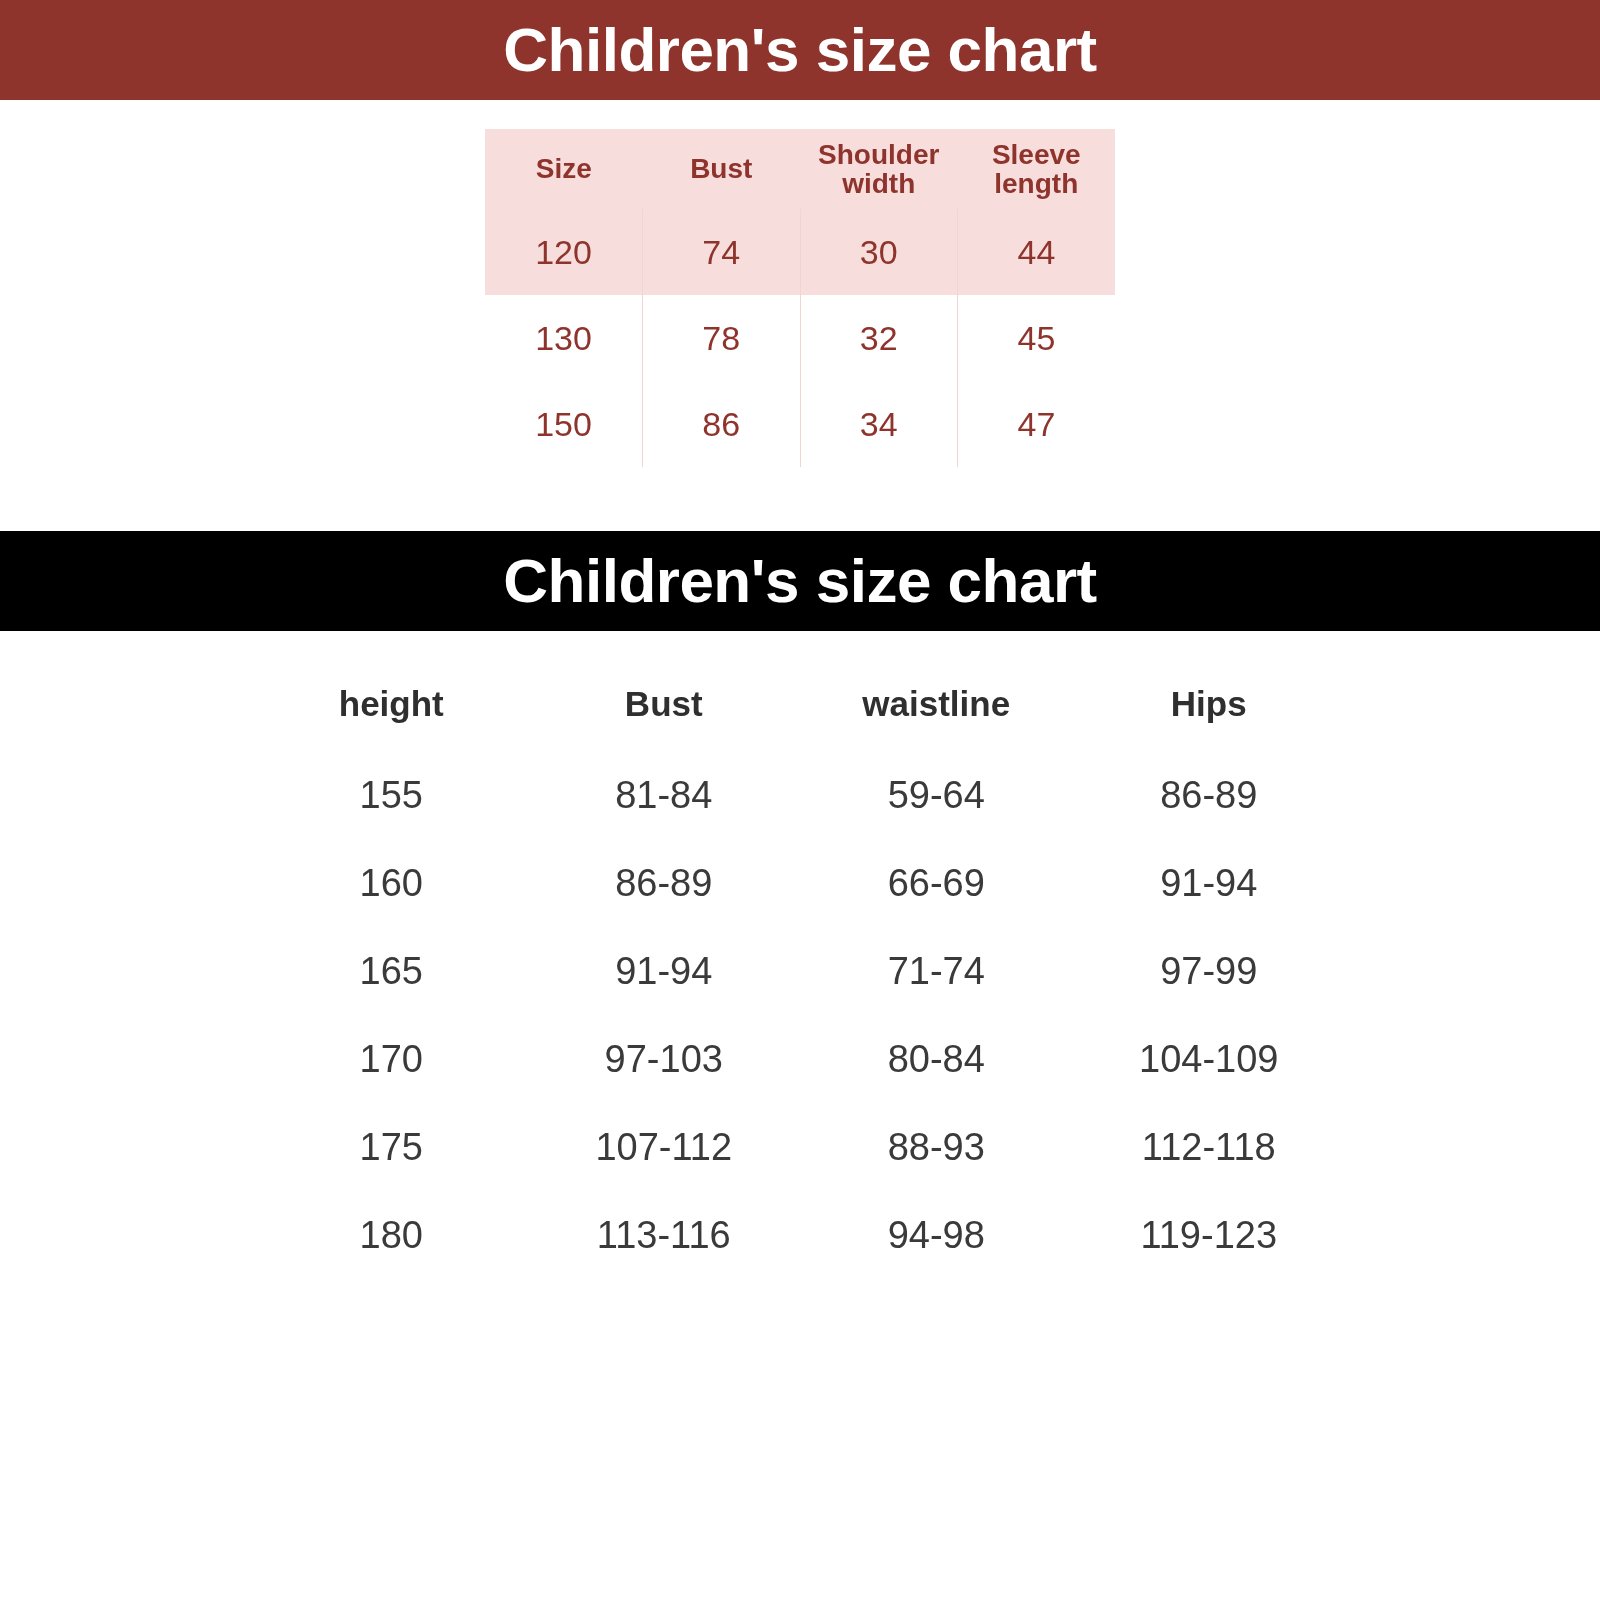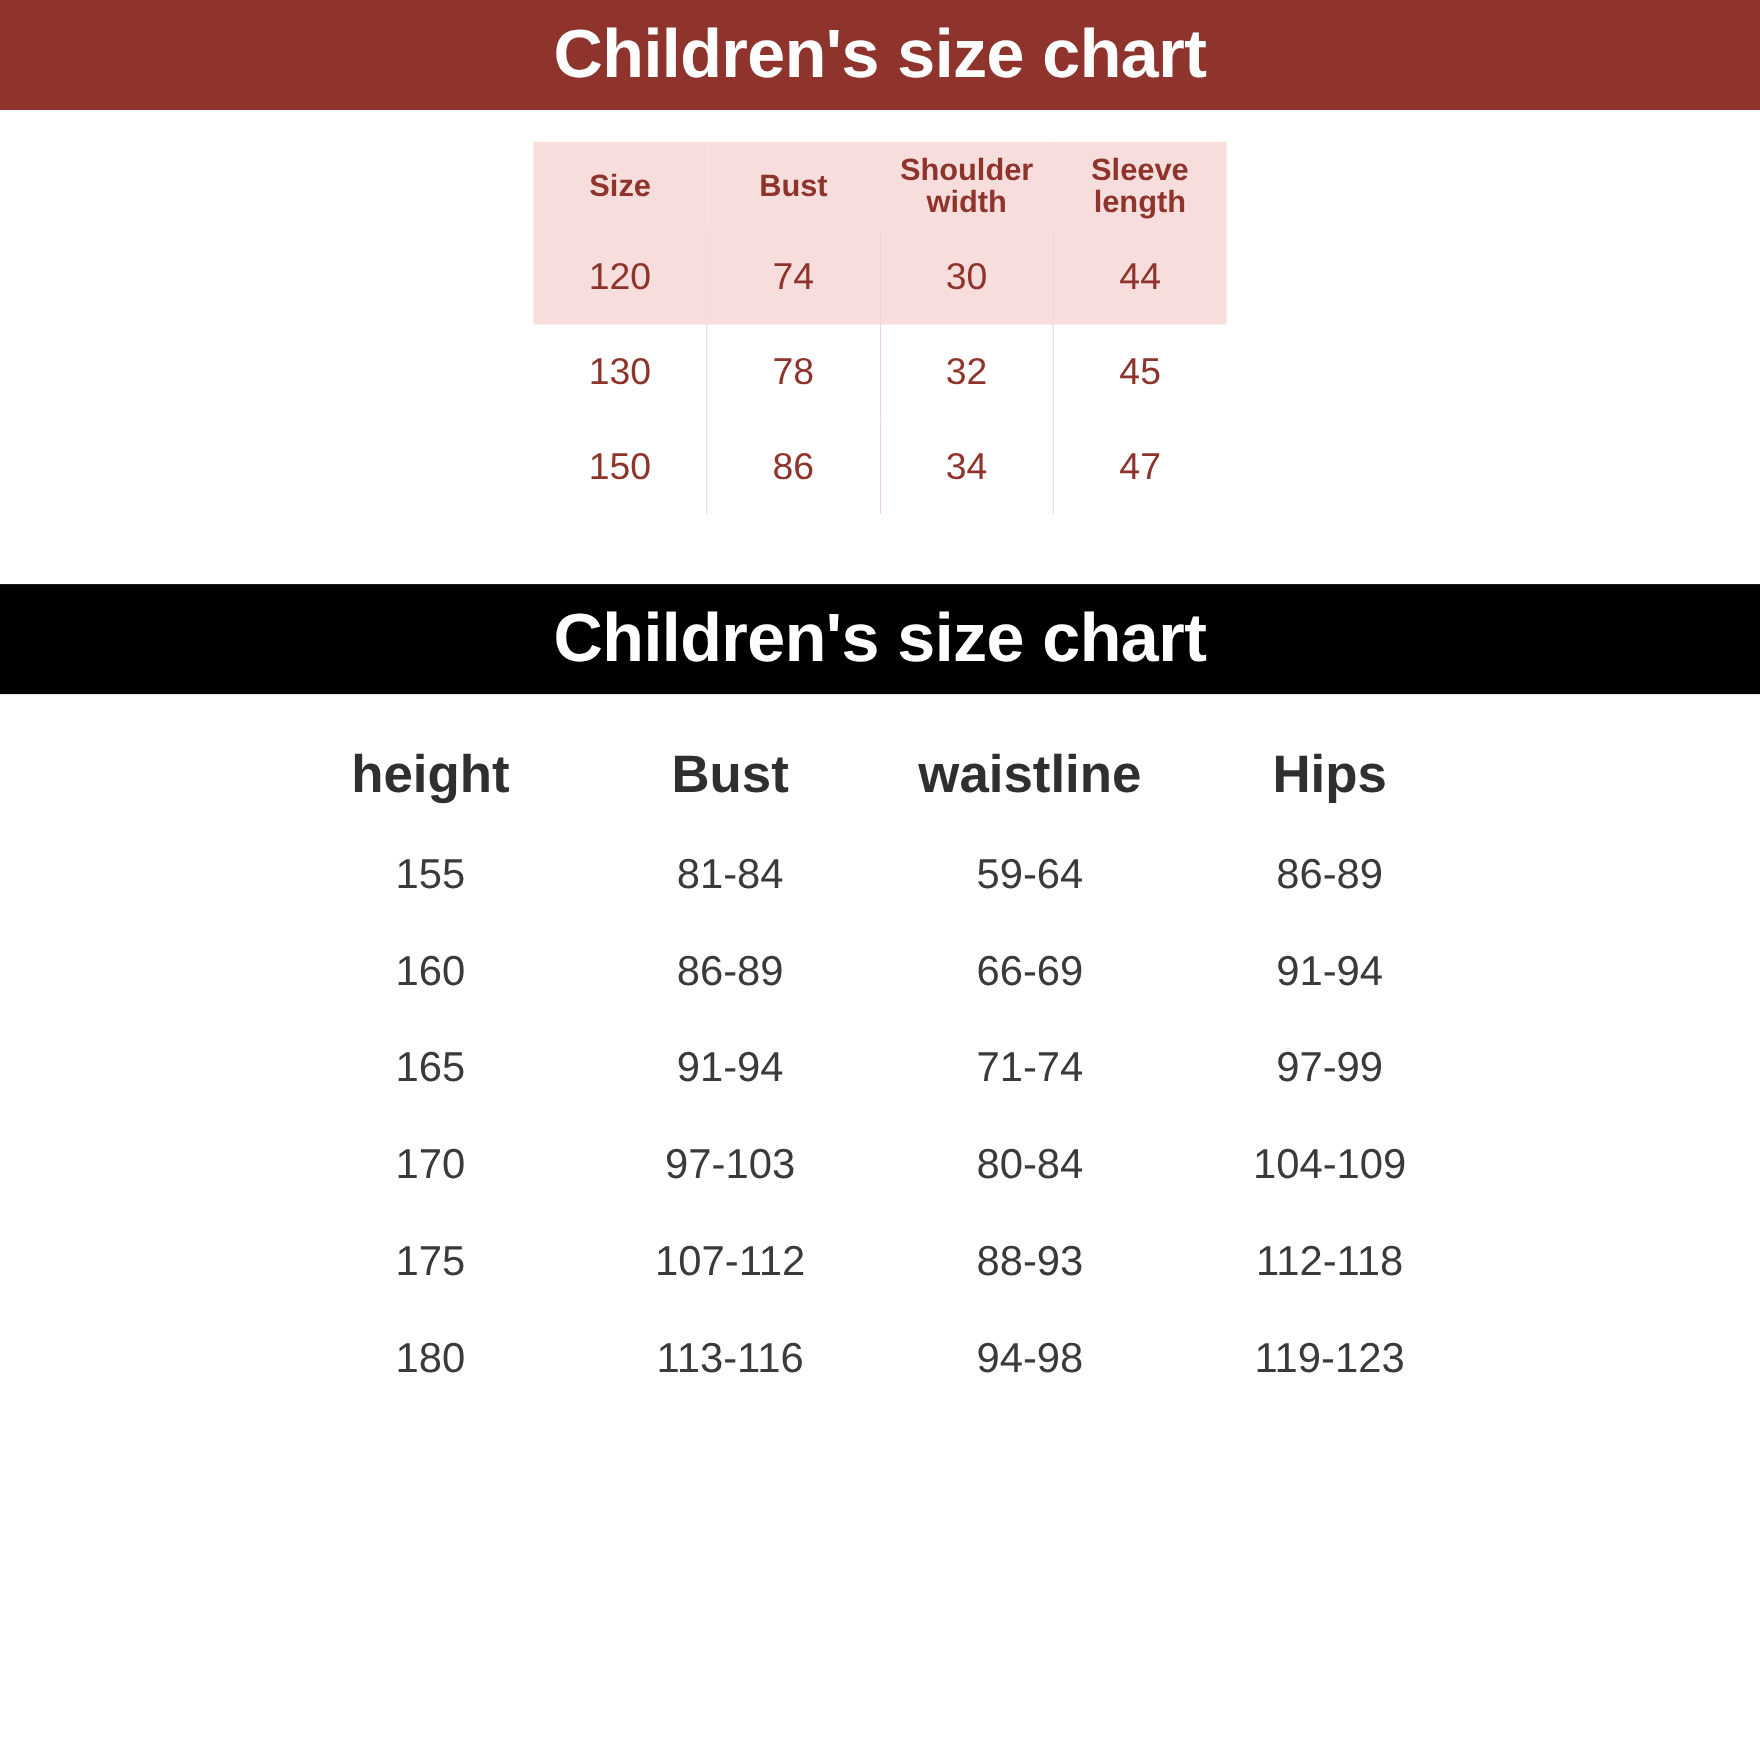--- a/index.html
+++ b/index.html
@@ -103,21 +103,21 @@
     padding-top: 26px;
     display: flex;
     justify-content: center;
   }
   table.t2 {
     border-collapse: collapse;
     width: 1090px;
     table-layout: fixed;
   }
   table.t2 th {
-    font-size: 48px;
+    font-size: 35px;
     font-weight: bold;
     color: #2f2f2f;
     height: 92px;
     text-align: center;
   }
   table.t2 td {
     font-size: 38px;
     color: #3a3a3a;
     height: 86px;
     text-align: center;

